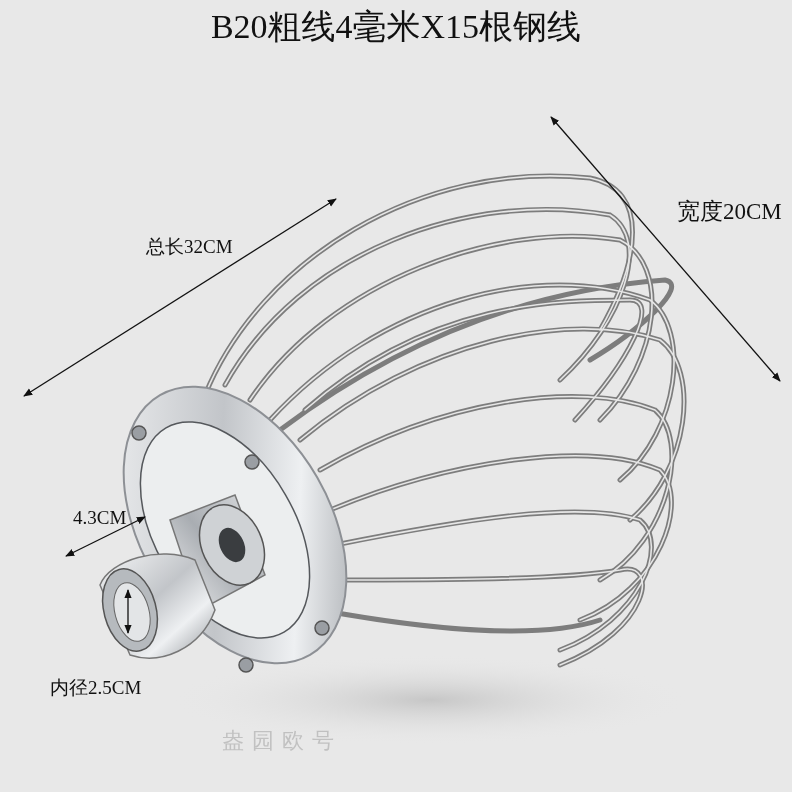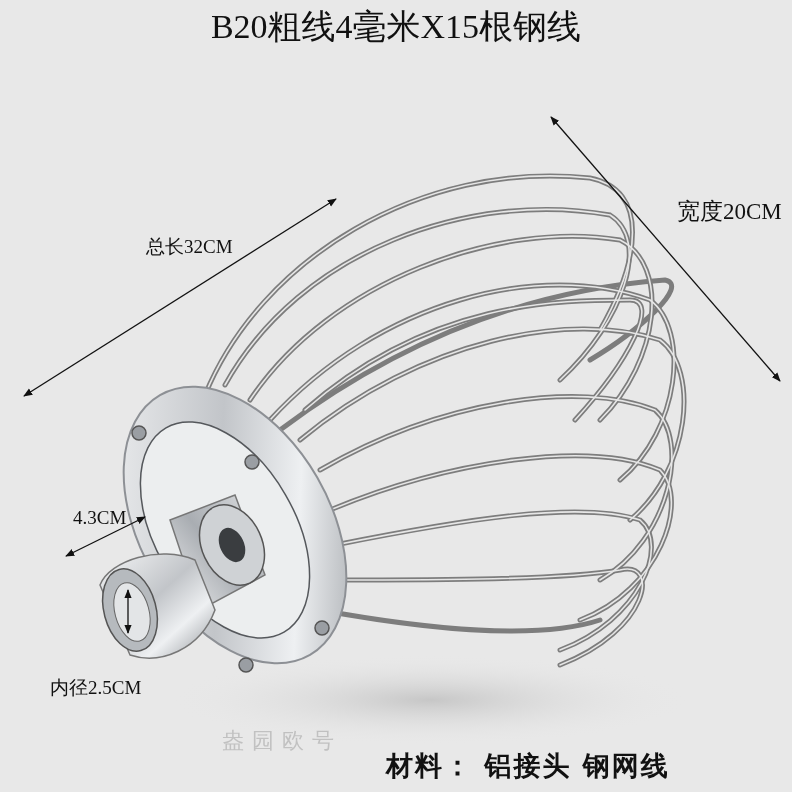--- a/index.html
+++ b/index.html
@@ -101,14 +101,13 @@
   </svg>
 
   <div class="title">B20粗线4毫米X15根钢线</div>
 
   <div class="label lbl-length">总长32CM</div>
   <div class="label lbl-width">宽度20CM</div>
   <div class="label lbl-hub">4.3CM</div>
   <div class="label lbl-bore">内径2.5CM</div>
 
   <div class="watermark">盎园欧号</div>
-  <div class="label lbl-material">材料：  铝接头 钢网线</div>
 </div>
 
 </body></html>

